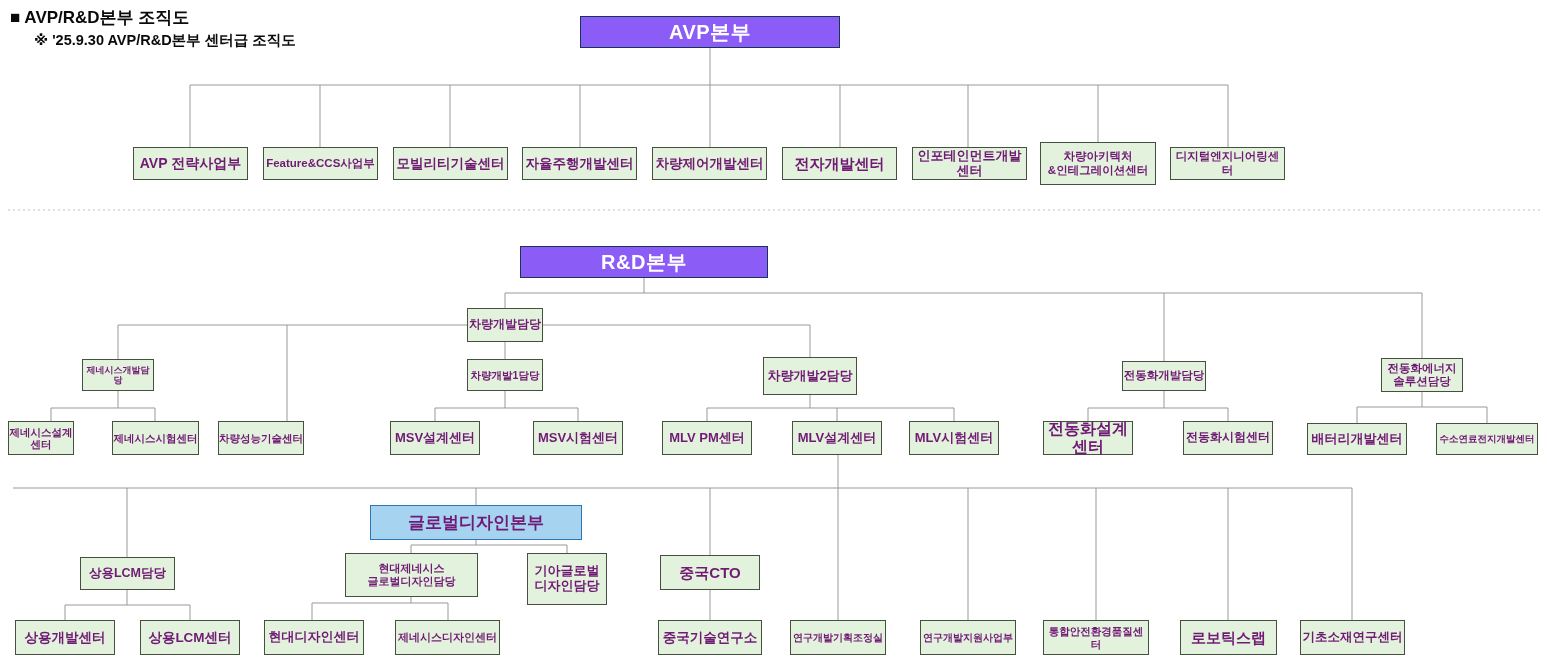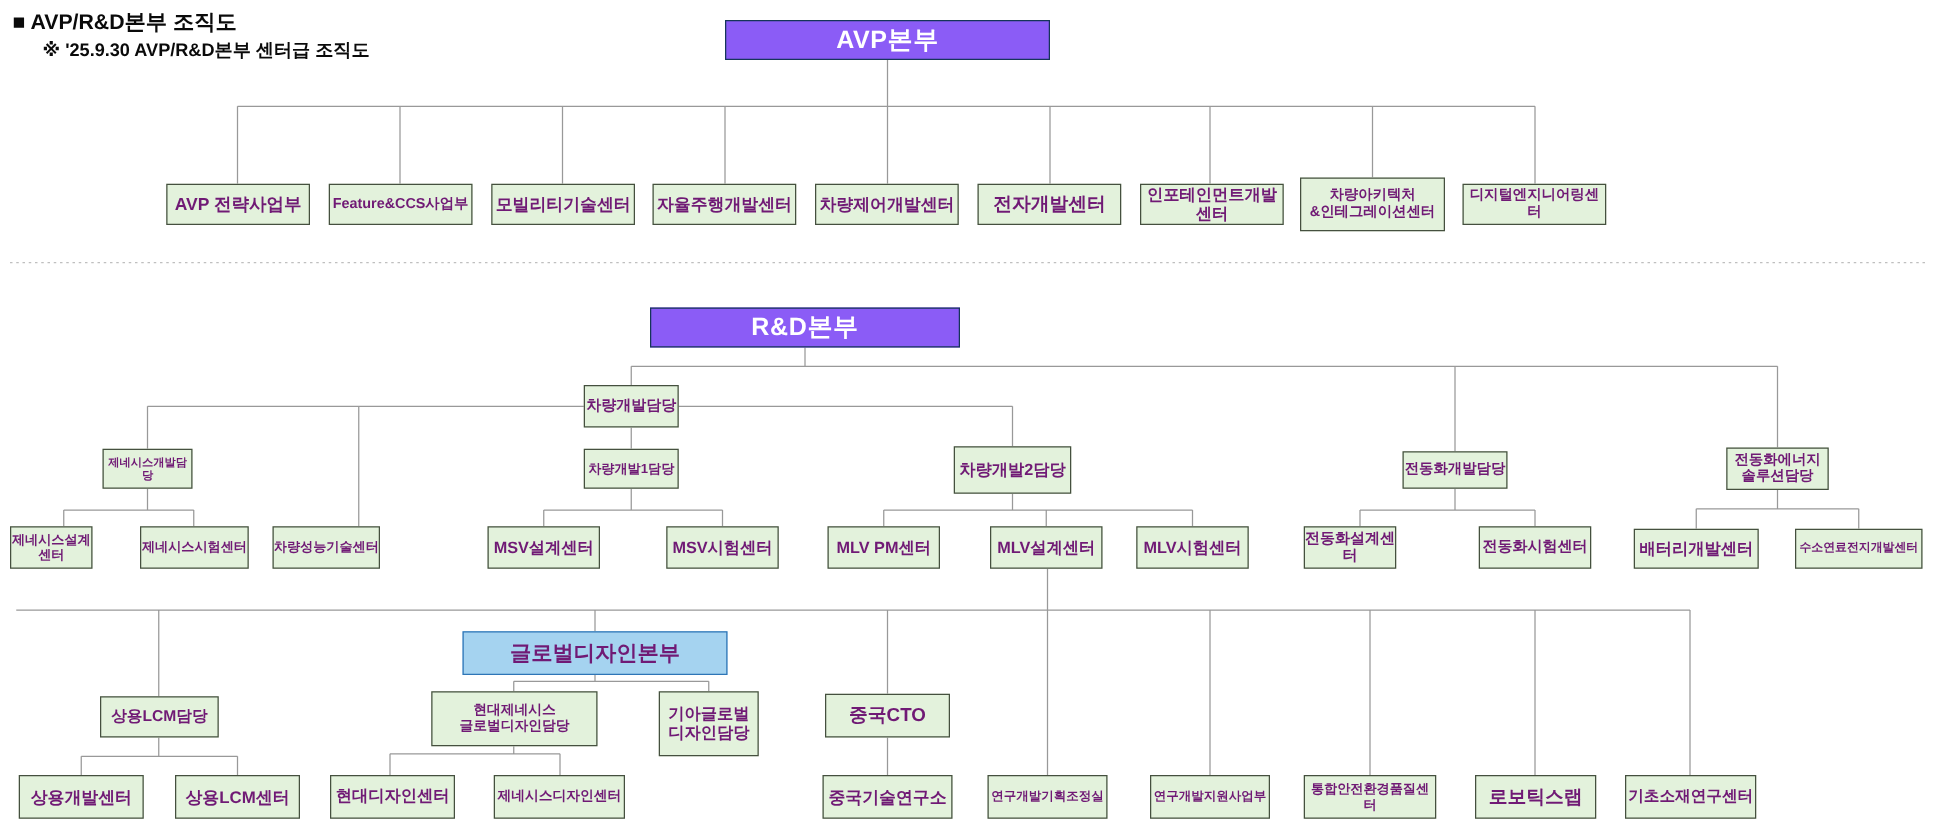--- a/index.html
+++ b/index.html
@@ -64,21 +64,21 @@
 솔루션담당</div>
 
   <div class="node green" style="left:8px;top:421px;width:66px;height:34px;font-size:10.5px">제네시스설계센터</div>
   <div class="node green" style="left:112px;top:421px;width:87px;height:34px;font-size:10.5px">제네시스시험센터</div>
   <div class="node green" style="left:218px;top:421px;width:86px;height:34px;font-size:10.5px">차량성능기술센터</div>
   <div class="node green" style="left:390px;top:421px;width:90px;height:34px;font-size:13px">MSV설계센터</div>
   <div class="node green" style="left:533px;top:421px;width:90px;height:34px;font-size:13px">MSV시험센터</div>
   <div class="node green" style="left:662px;top:421px;width:90px;height:34px;font-size:13px">MLV PM센터</div>
   <div class="node green" style="left:792px;top:421px;width:90px;height:34px;font-size:13px">MLV설계센터</div>
   <div class="node green" style="left:909px;top:421px;width:90px;height:34px;font-size:13px">MLV시험센터</div>
-  <div class="node green" style="left:1043px;top:421px;width:74px;height:34px;font-size:12px">전동화설계센터</div>
+  <div class="node green" style="left:1043px;top:421px;width:90px;height:34px;font-size:16px">전동화설계센터</div>
   <div class="node green" style="left:1183px;top:421px;width:90px;height:34px;font-size:12px">전동화시험센터</div>
   <div class="node green" style="left:1307px;top:423px;width:100px;height:32px;font-size:13px">배터리개발센터</div>
   <div class="node green" style="left:1436px;top:423px;width:102px;height:32px;font-size:9.5px">수소연료전지개발센터</div>
 
   <div class="node blue" style="left:370px;top:505px;width:212px;height:35px;font-size:17px">글로벌디자인본부</div>
   <div class="node green" style="left:80px;top:557px;width:95px;height:33px;font-size:12.5px">상용LCM담당</div>
   <div class="node green" style="left:345px;top:553px;width:133px;height:44px;font-size:11px">현대제네시스
 글로벌디자인담당</div>
   <div class="node green" style="left:527px;top:553px;width:80px;height:52px;font-size:13px">기아글로벌
 디자인담당</div>

